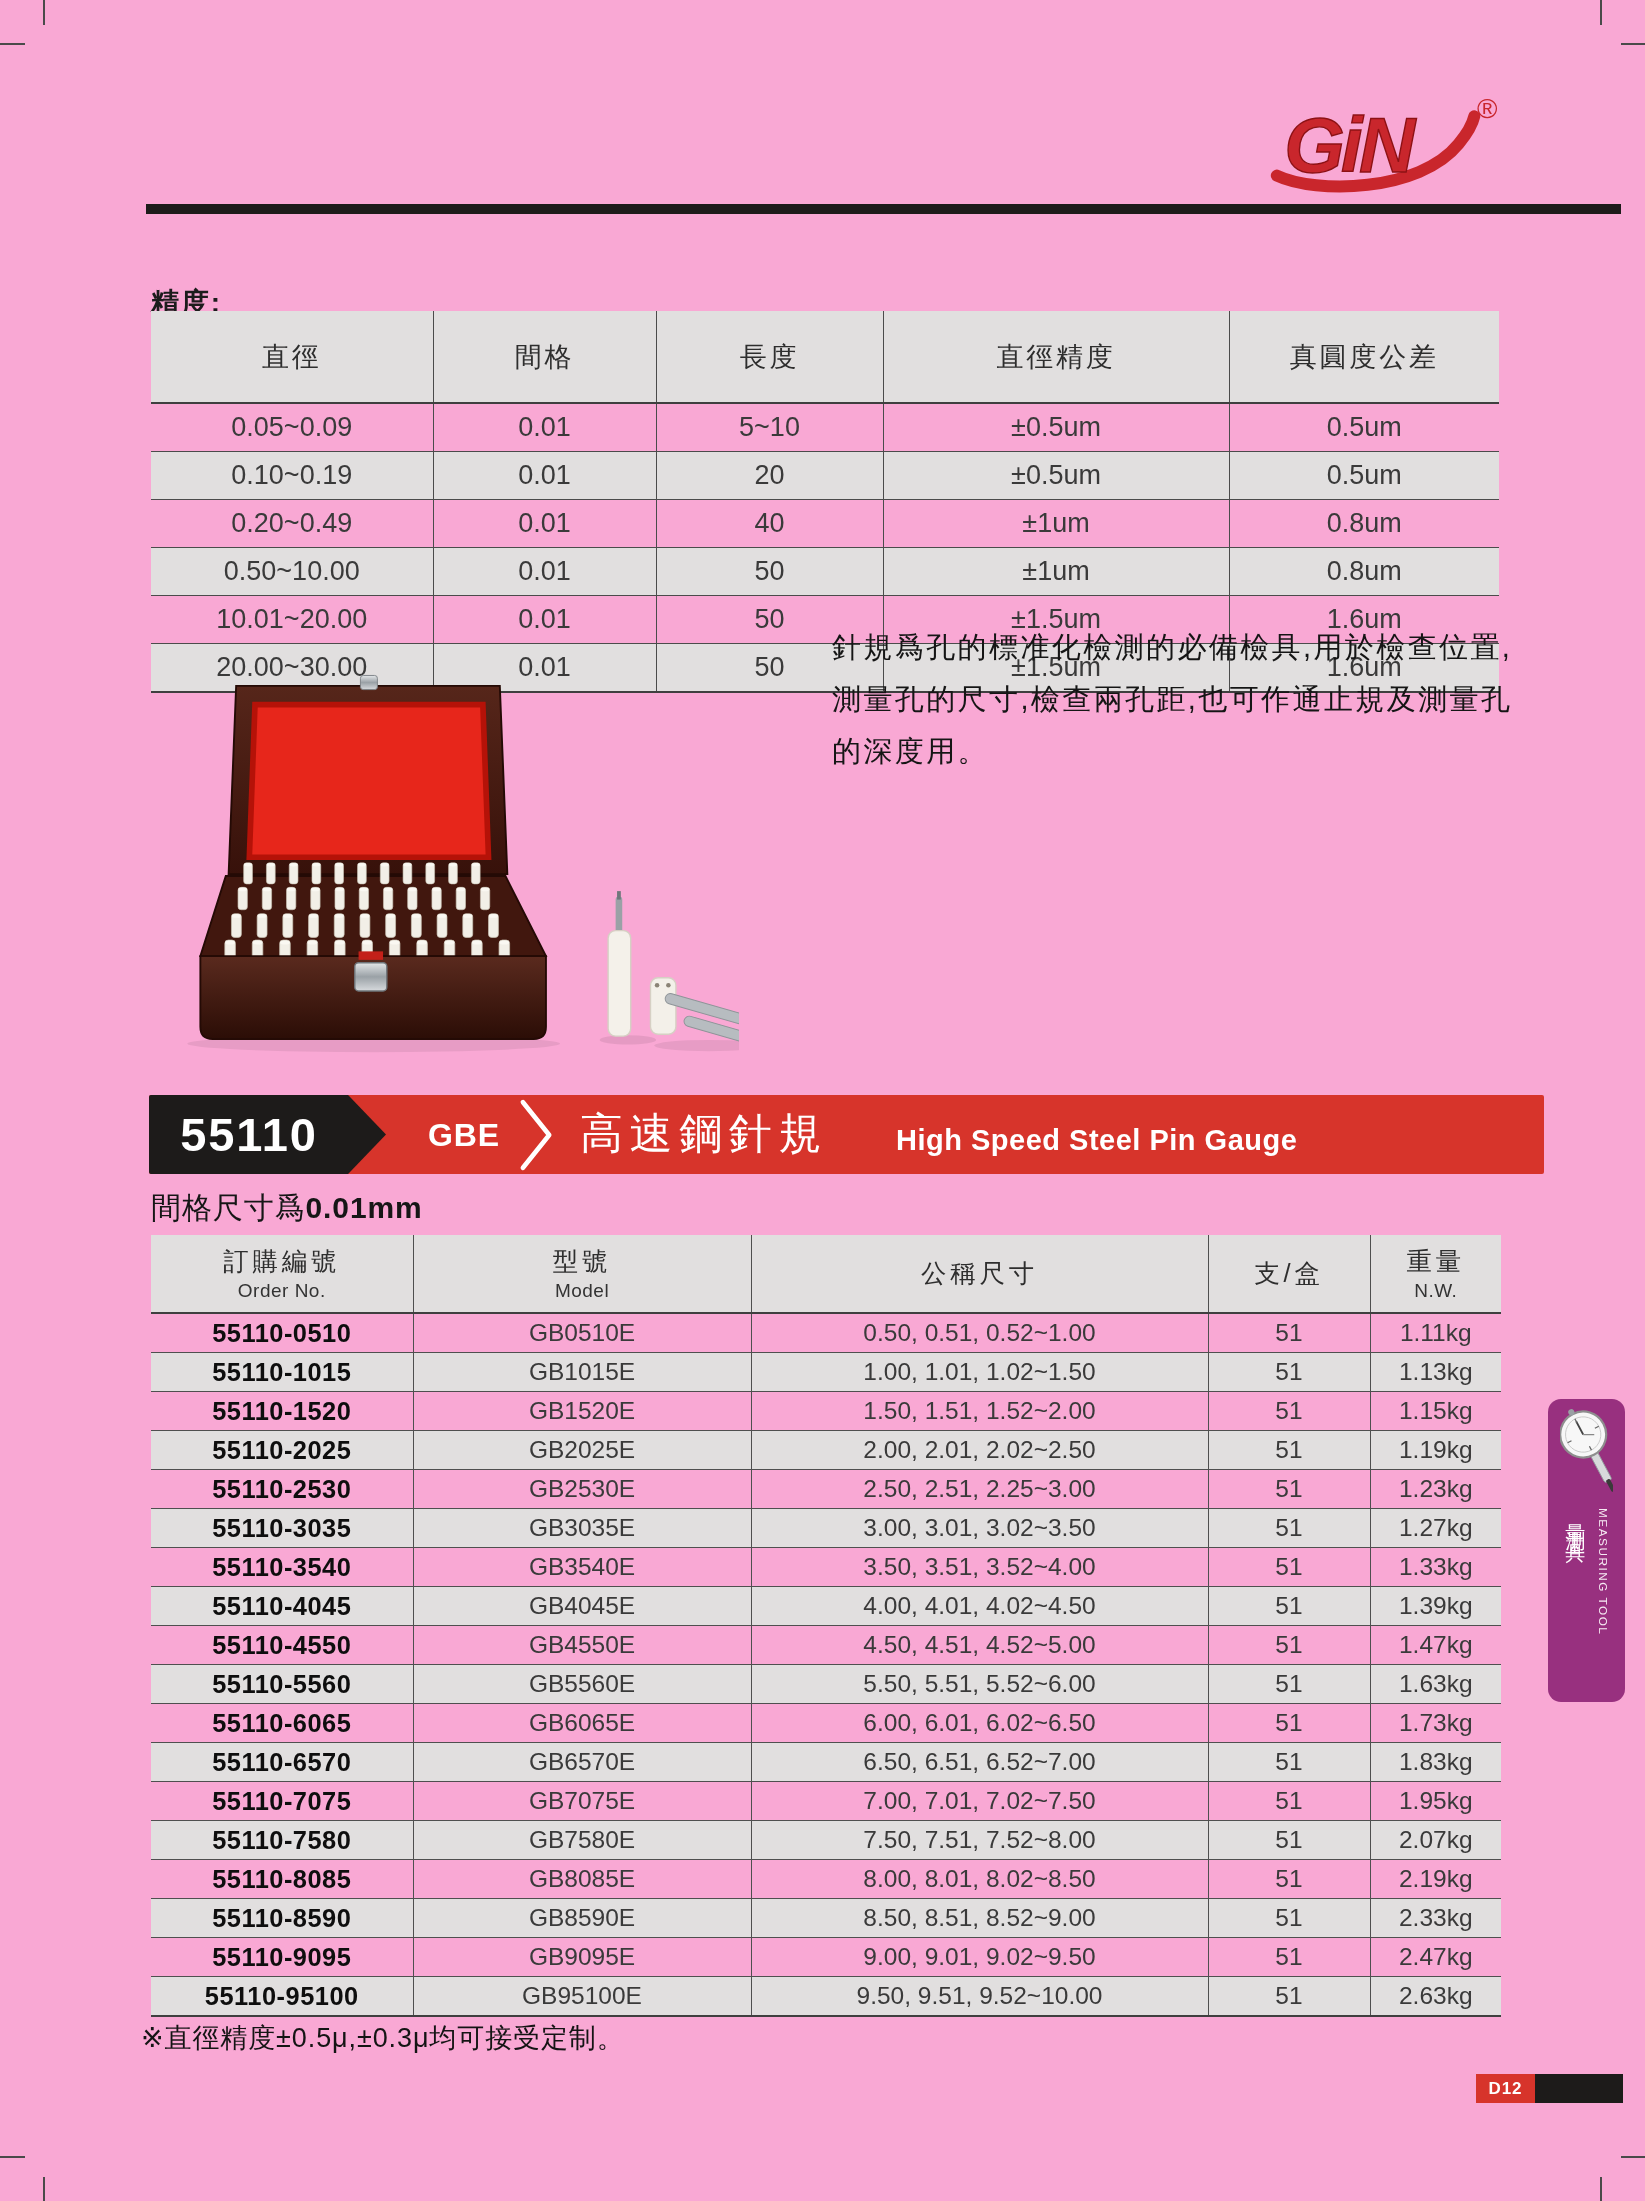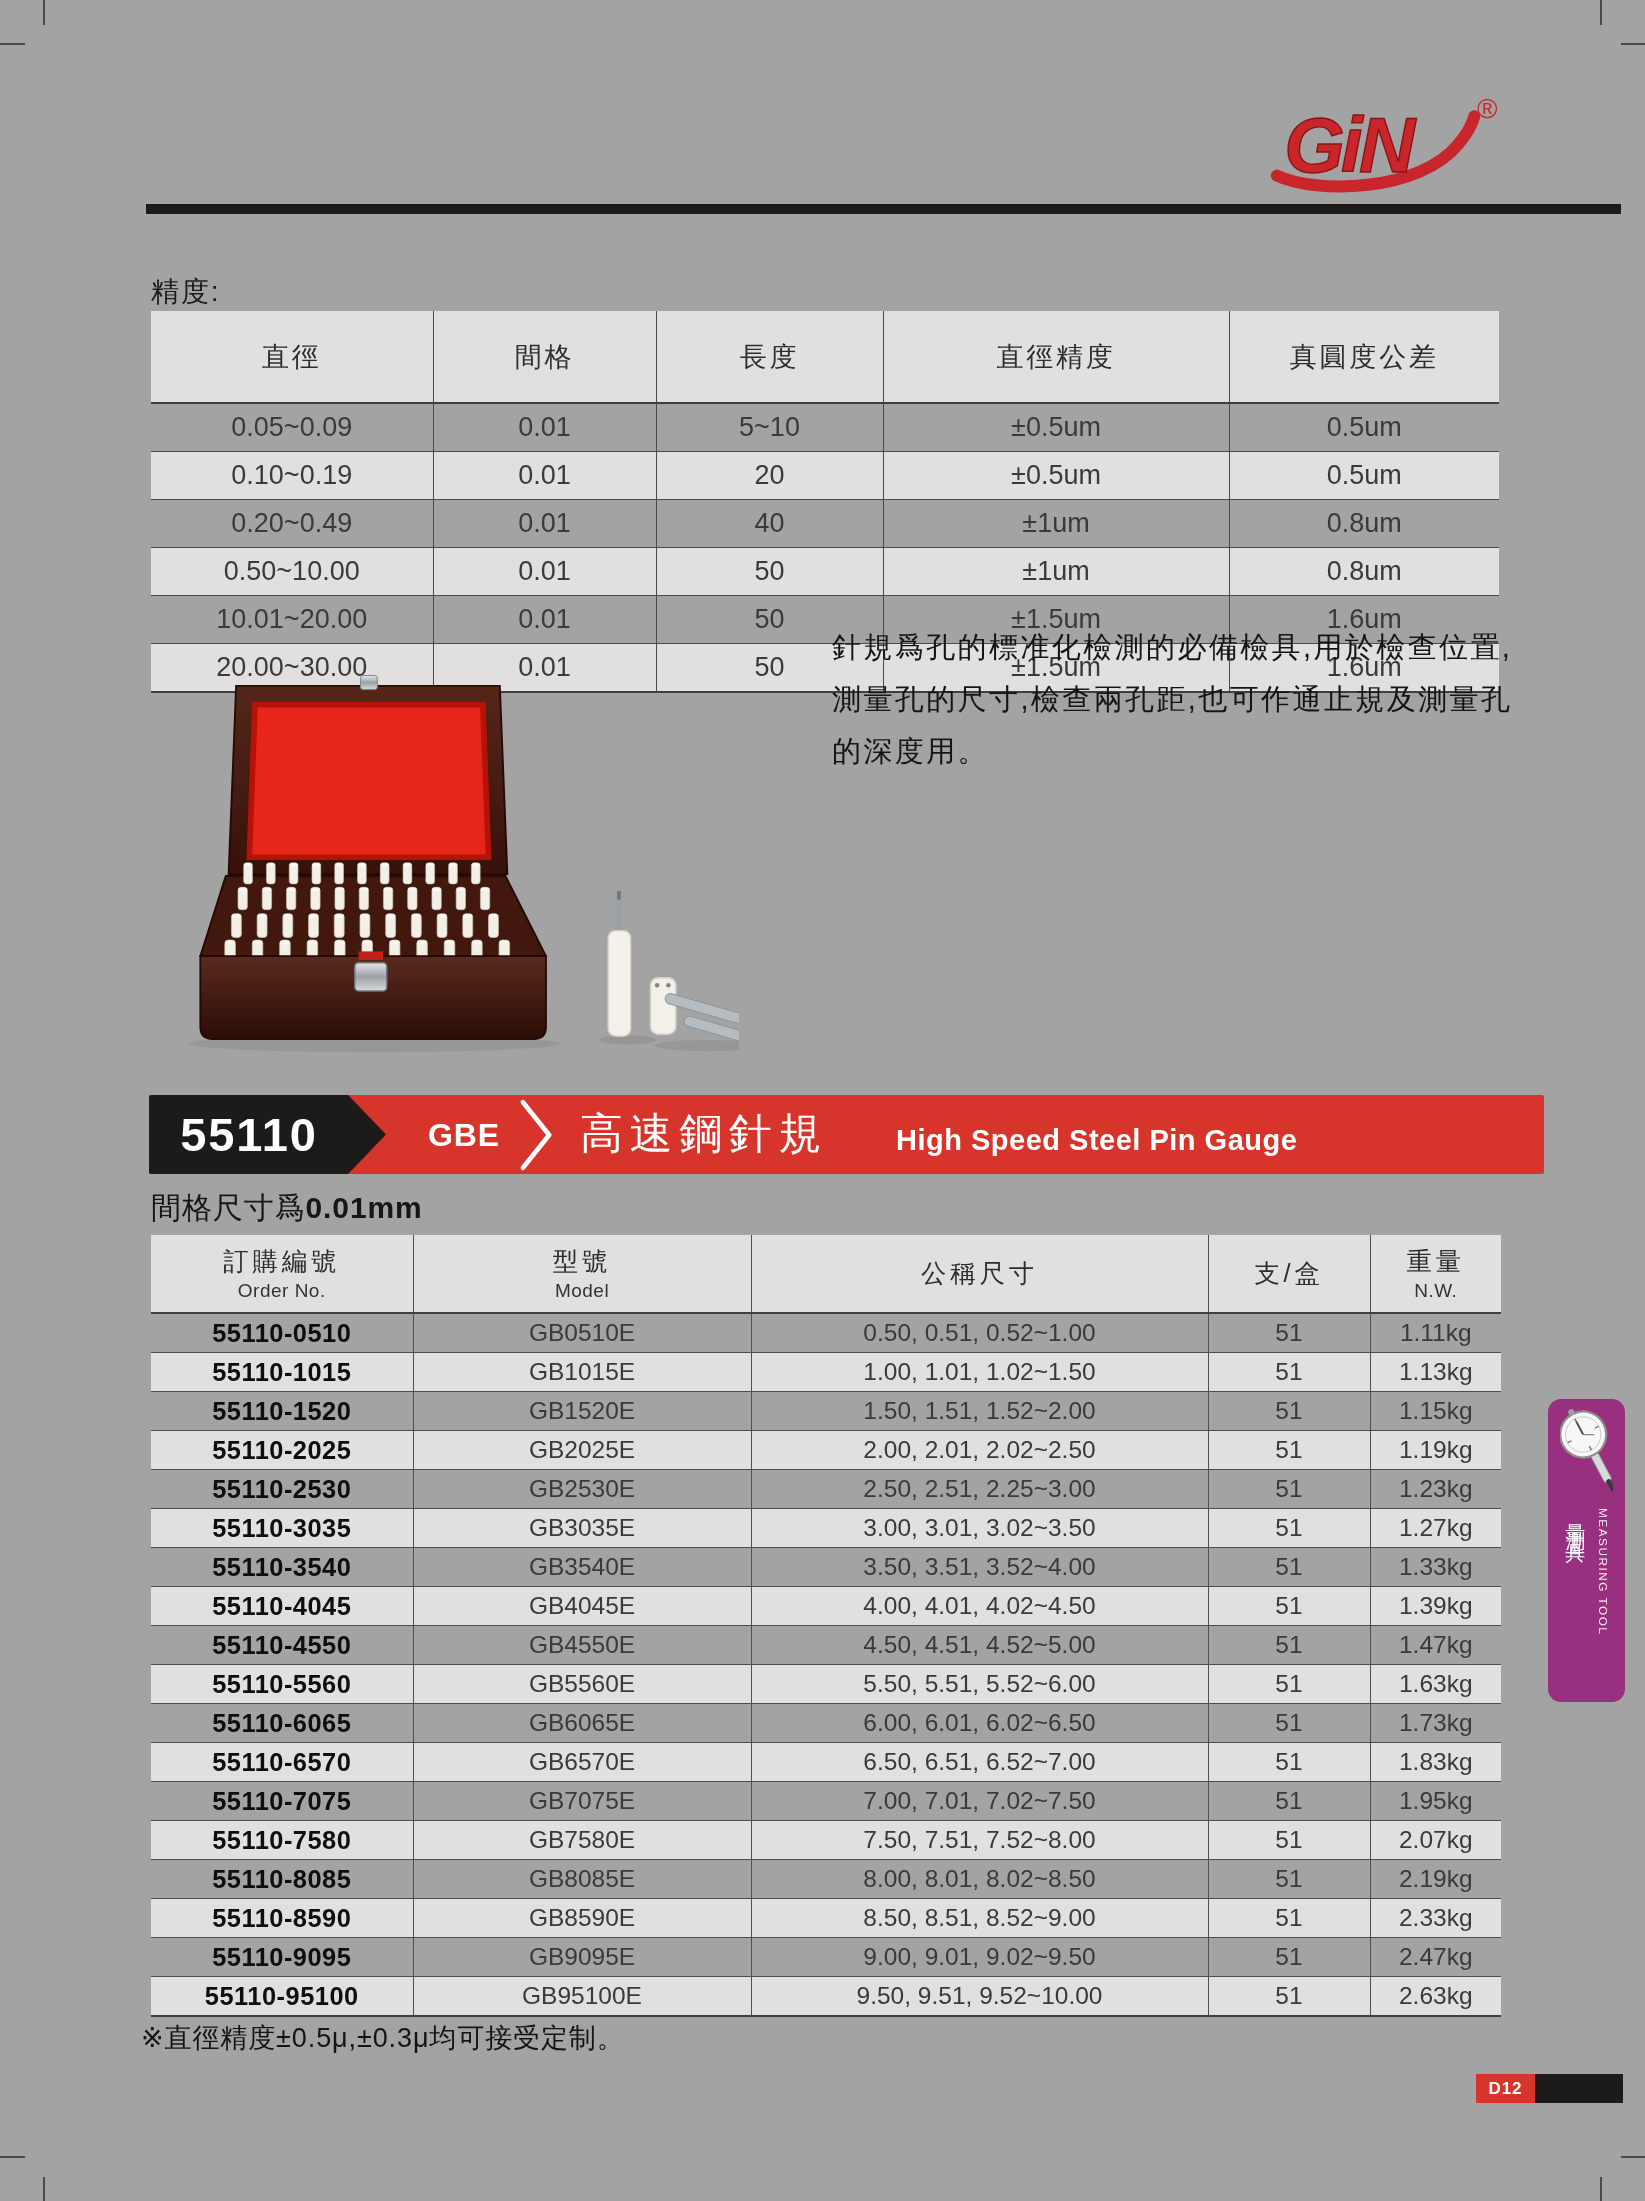--- a/index.html
+++ b/index.html
@@ -1,24 +1,24 @@
 <!DOCTYPE html>
 <html style="font-size:15px"><head>
 <meta charset="utf-8">
 <style>
   html,body{margin:0;padding:0;background:#fff;}
-  .page{position:relative;width:1645px;height:2202px;background:#a3a3a3;overflow:hidden;
+  .page{position:relative;width:1645px;height:2202px;background:#f9a8d4;overflow:hidden;
         font-family:"Liberation Sans","DejaVu Sans",sans-serif;color:#1e1e1e;}
   
   .crop{position:absolute;background:#4a4a4a;}
   
   .rule{position:absolute;left:146px;top:204px;width:1475px;height:10.4px;background:#1d1b1a;}
   .logo{position:absolute;left:1262px;top:94px;width:241px;height:102px;}
   
-  .sec-heading{position:absolute;left:151px;top:273px;font-size:28px;font-weight:400;color:#1c1c1c;letter-spacing:1.9px;}
+  .sec-heading{position:absolute;left:151px;top:284px;font-size:28px;font-weight:700;color:#1c1c1c;letter-spacing:1.9px;}
   table{border-collapse:collapse;table-layout:fixed;position:absolute;}
   .t1{left:151px;top:311px;width:1348px;}
   .t1 th{background:#e1dfdf;height:89px;font-size:27px;font-weight:500;color:#2e2e2e;letter-spacing:2.8px;}
   .t1 td{height:45px;font-size:27px;color:#3a3a3a;text-align:center;margin-top:48px;}
   .t1 tbody td{border-top:1.9px solid #4b4b4b;}
   .t1 tbody tr:first-child td{border-top:2.8px solid #3f3f3f;}
   .t1 tbody tr:last-child td{border-bottom:2.8px solid #3f3f3f;}
   .t1 tbody tr:nth-child(even){background:#e1dfdf;}
   .t1 th+th,.t1 td+td{border-left:1.9px solid #4b4b4b;}
   .desc{position:absolute;left:832px;top:621px;width:716px;font-size:29px;line-height:52px;

